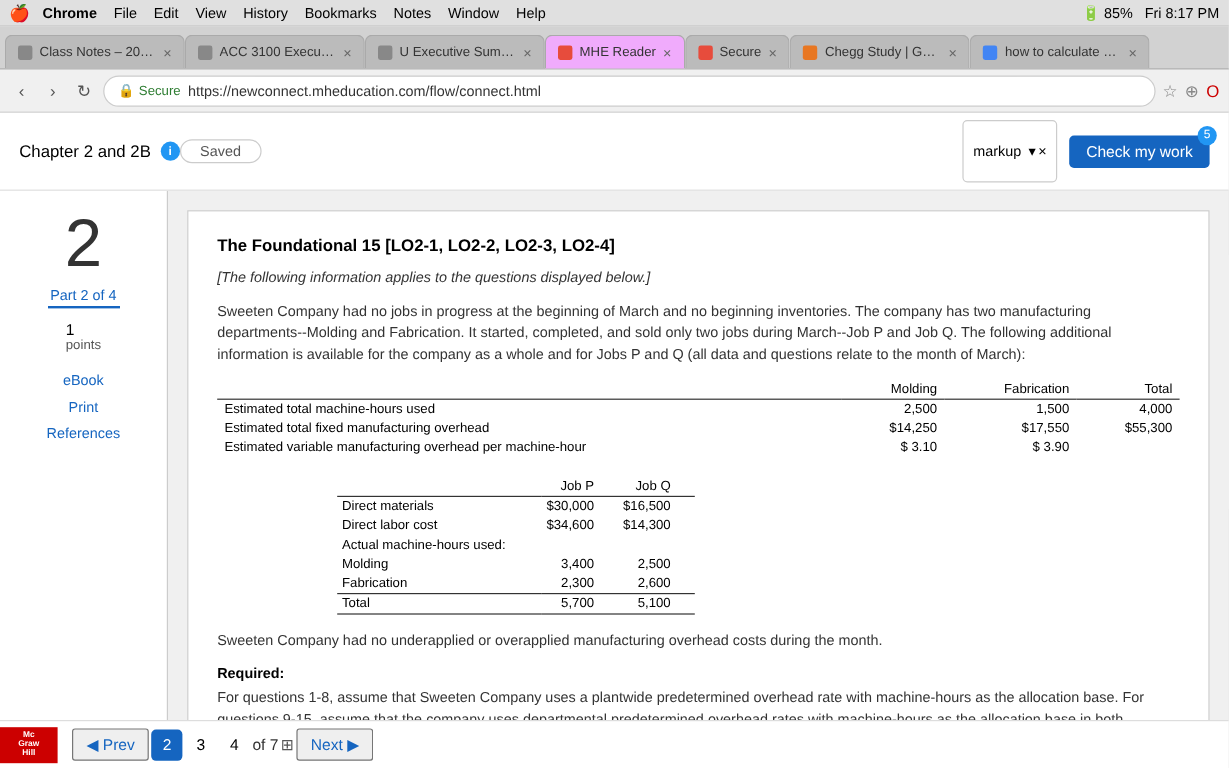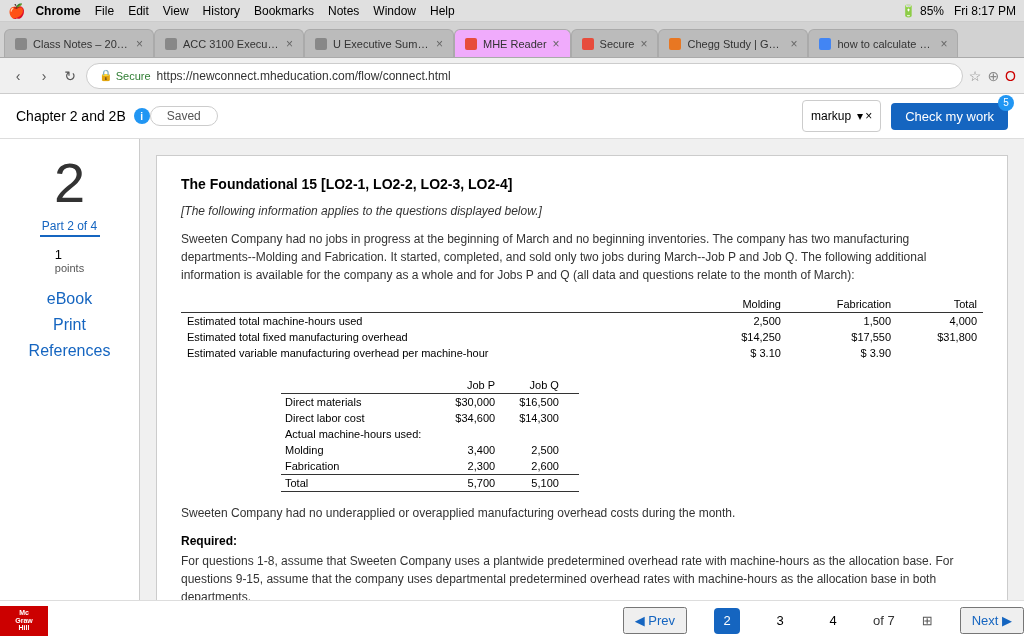--- a/index.html
+++ b/index.html
@@ -56,21 +56,21 @@
       position: relative; background: #1565c0; color: white; border: none;
       padding: 6px 14px; border-radius: 4px; font-size: 13px; cursor: pointer;
       margin-left: 10px;
     }
     .check-badge { position: absolute; top: -8px; right: -6px; background: #2196f3; color: white; border-radius: 50%; width: 16px; height: 16px; font-size: 10px; display: flex; align-items: center; justify-content: center; }
     .problem-number { font-size: 56px; font-weight: 300; color: #333; line-height: 1; }
     .part-label { font-size: 12px; color: #1565c0; margin-top: 8px; font-weight: 500; }
     .part-underline { width: 60px; height: 2px; background: #1565c0; margin-top: 2px; }
     .points-label { font-size: 11px; color: #555; }
     .sidebar-links { display: flex; flex-direction: column; gap: 8px; margin-top: 16px; align-items: center; }
-    .sidebar-link { font-size: 16px; color: #1565c0; text-decoration: none; cursor: pointer; }
+    .sidebar-link { font-size: 12px; color: #1565c0; text-decoration: none; cursor: pointer; }
     .required-info { font-size: 12px; color: #555; font-style: italic; margin-bottom: 4px; }
     .foundational-title { font-size: 14px; font-weight: bold; color: #000; margin-bottom: 4px; }
     .italic-subtitle { font-size: 12px; font-style: italic; color: #333; margin-bottom: 12px; margin-top: 12px; }
     .body-text { font-size: 12px; color: #333; line-height: 1.5; margin-bottom: 12px; }
 
     
     .data-table { font-size: 11px; border-collapse: collapse; width: 100%; margin-bottom: 16px; }
     .data-table td { padding: 2px 6px; }
     .data-table .header-row td { border-bottom: 1px solid #333; font-weight: 500; text-align: right; }
     .data-table .header-row td:first-child { text-align: left; }
@@ -186,21 +186,21 @@
     </div>
   </div>
 
   <div style="background:white; padding:6px 16px; display:flex; align-items:center; border-bottom:1px solid #ddd;">
     <span class="chapter-title">Chapter 2 and 2B</span>
     <span class="info-icon">i</span>
     <div class="saved-badge">
       <span>Saved</span>
     </div>
     <div style="flex:1;"></div>
-    <div style="display:flex; align-items:center; border:1px solid #ccc; border-radius:4px; padding:8px 8px; font-size:12px; background:white;">
+    <div style="display:flex; align-items:center; border:1px solid #ccc; border-radius:4px; padding:18px 8px; font-size:12px; background:white;">
       <span>markup</span>
       <span style="margin-left:6px;">▾</span>
       <span style="margin-left:2px;">×</span>
     </div>
     <button class="check-my-work-btn">
       <span>Check my work</span>
       <span class="check-badge">5</span>
     </button>
   </div>
 
@@ -239,21 +239,21 @@
           <tr class="data-row">
             <td>Estimated total machine-hours used</td>
             <td>2,500</td>
             <td>1,500</td>
             <td>4,000</td>
           </tr>
           <tr class="data-row">
             <td>Estimated total fixed manufacturing overhead</td>
             <td>$14,250</td>
             <td>$17,550</td>
-            <td>$31,800</td>
+            <td>$55,300</td>
           </tr>
           <tr class="data-row">
             <td>Estimated variable manufacturing overhead per machine-hour</td>
             <td>$ 3.10</td>
             <td>$ 3.90</td>
             <td></td>
           </tr>
         </tbody>
           </table>
 
@@ -307,21 +307,21 @@
       </div>
     </div>
   </div>
 
   <div class="pagination-bar">
     <div class="mh-logo">
       <span>Mc</span>
       <span>Graw</span>
       <span>Hill</span>
     </div>
-    <div style="flex:1; display:flex; align-items:center; justify-content:flex-end; gap:27px;">
+    <div style="flex:1; display:flex; align-items:center; justify-content:flex-start; gap:2px;">
       <button class="page-btn">◀  Prev</button>
       <div class="page-num current">2</div>
       <div class="page-num">3</div>
       <div class="page-num">4</div>
       <span class="of-text">of 7</span>
       <span class="grid-icon">⊞</span>
       <button class="page-btn">Next  ▶</button>
     </div>
   </div>
 

